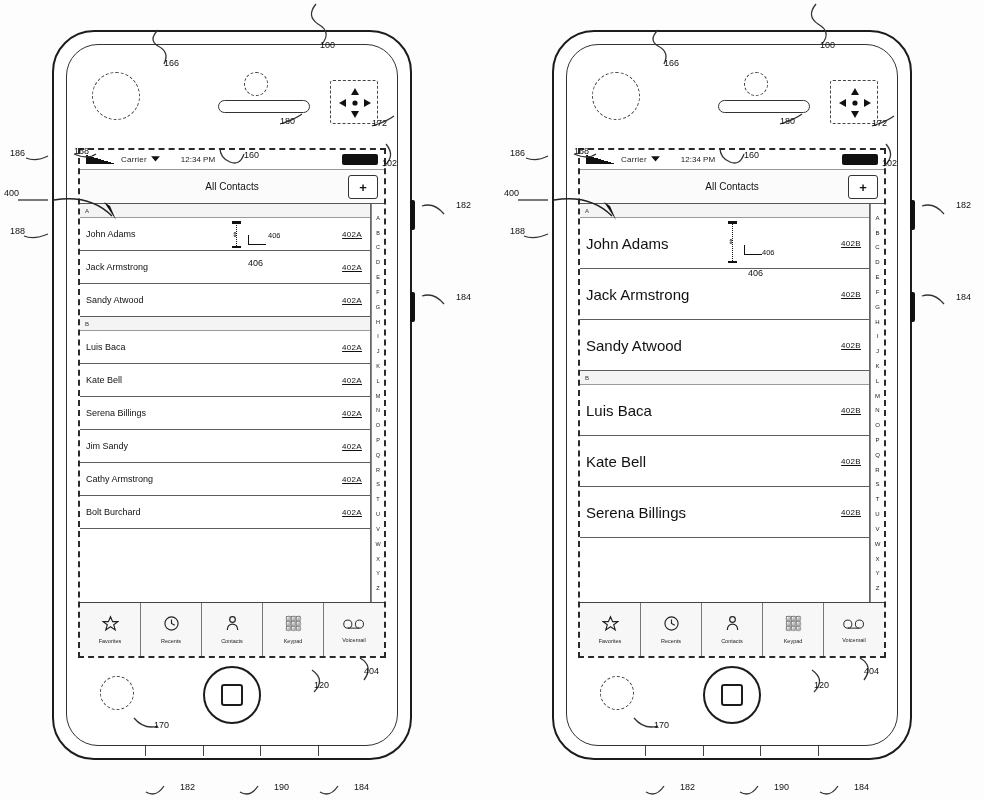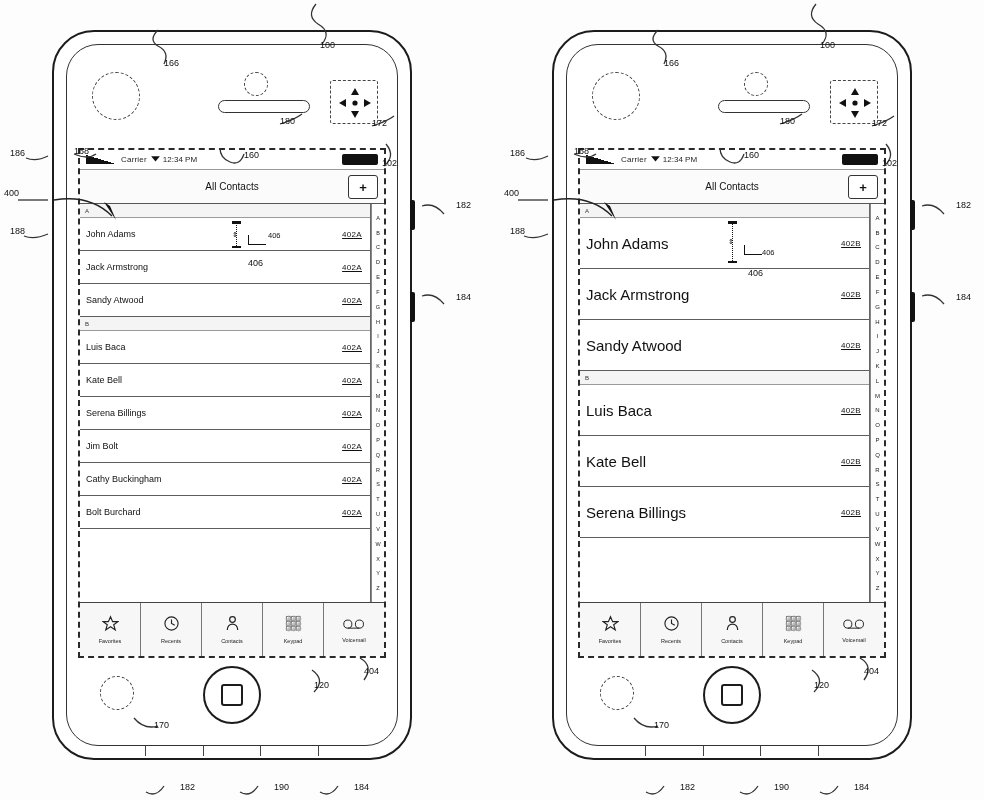--- a/index.html
+++ b/index.html
@@ -109,21 +109,21 @@
     font-size: 8px;
     color: #222;
   }
   .signal {
     width: 30px; height: 9px;
     margin-right: 5px;
     background: linear-gradient(to top right, #111 50%, transparent 50%);
   }
   .carrier { font-size: 8px; letter-spacing: .2px; }
   .wifi-ico { margin: 0 3px 0 4px; }
-  .clock { font-size: 8px; }
+  .clock { margin-left: 18px; font-size: 8px; }
   .battery {
     margin-left: auto;
     width: 36px; height: 11px;
     background: #111;
     border-radius: 2px;
   }
 
   
   .navbar {
     position: relative;
@@ -360,25 +360,25 @@
             </div>
             <div class="row">
               <span class="nm">Kate Bell</span>
               <span class="ref">402A</span>
             </div>
             <div class="row">
               <span class="nm">Serena Billings</span>
               <span class="ref">402A</span>
             </div>
             <div class="row">
-              <span class="nm">Jim Bolt</span>
-              <span class="ref">402A</span>
-            </div>
-            <div class="row">
-              <span class="nm">Cathy Buckingham</span>
+              <span class="nm">Jim Sandy</span>
+              <span class="ref">402A</span>
+            </div>
+            <div class="row">
+              <span class="nm">Cathy Armstrong</span>
               <span class="ref">402A</span>
             </div>
             <div class="row">
               <span class="nm">Bolt Burchard</span>
               <span class="ref">402A</span>
             </div>
           </div>
           <div class="alpha">
             <span>A</span>
             <span>B</span>

